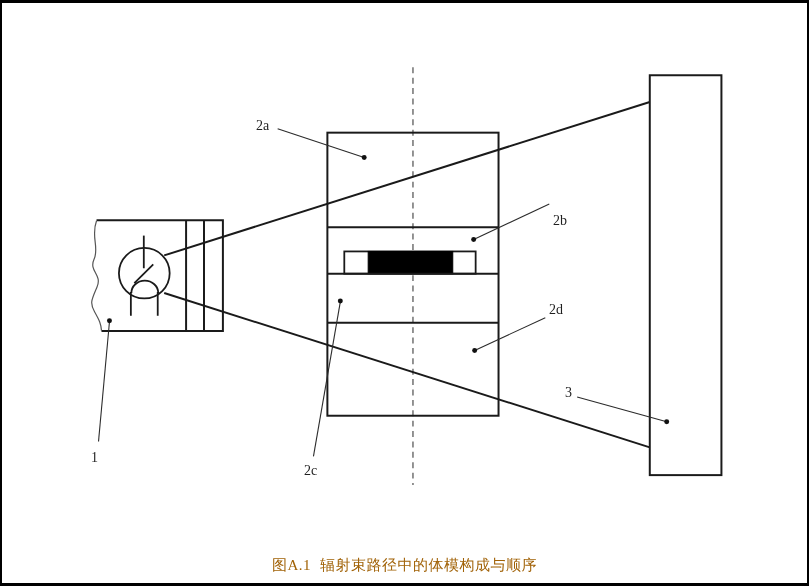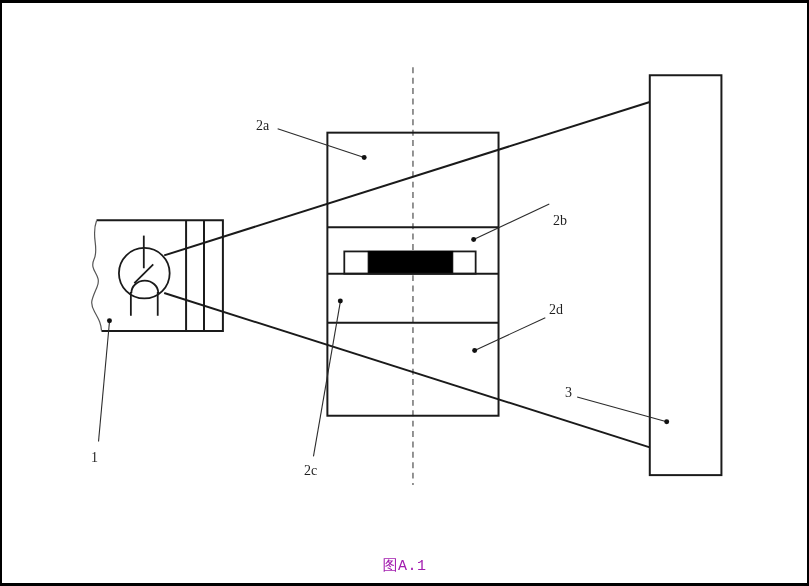--- a/index.html
+++ b/index.html
@@ -22,22 +22,22 @@
   }
   .lbl-1 {left:89px; top:448px;}
   .lbl-2a{left:254px;top:116px;}
   .lbl-2b{left:551px;top:186px;margin-top:25px;}
   .lbl-2c{left:302px;top:461px;text-align:right;}
   .lbl-2d{left:547px;top:300px;text-align:right;}
   .lbl-3 {left:563px;top:383px;}
   .caption{
     position:absolute;left:0;right:0;top:553px;
     display:flex;justify-content:center;align-items:center;gap:9px;
-    font-family:Liberation Mono, monospace;
-    font-size:15px;color:#a21caf;letter-spacing:0.5px;
+    font-family:Liberation Serif, serif;
+    font-size:15px;color:#a16207;letter-spacing:0.5px;
   }
 </style>
 </head>
 <body>
 
 <div class="page">
 
   <svg class="diagram-svg" viewBox="0 0 809 586" preserveAspectRatio="none" xmlns="http://www.w3.org/2000/svg">
 
     <line x1="413" y1="65" x2="413" y2="487" stroke="#7a7a7a" stroke-width="1.6" stroke-dasharray="6 4.5"></line>
@@ -103,15 +103,16 @@
 
   <span class="lbl lbl-1">1</span>
   <span class="lbl lbl-2a">2a</span>
   <span class="lbl lbl-2b">2b</span>
   <span class="lbl lbl-2c">2c</span>
   <span class="lbl lbl-2d">2d</span>
   <span class="lbl lbl-3">3</span>
 
   <div class="caption">
     <span>图A.1</span>
+    <span>辐射束路径中的体模构成与顺序</span>
   </div>
 
 </div>
 
 </body></html>

